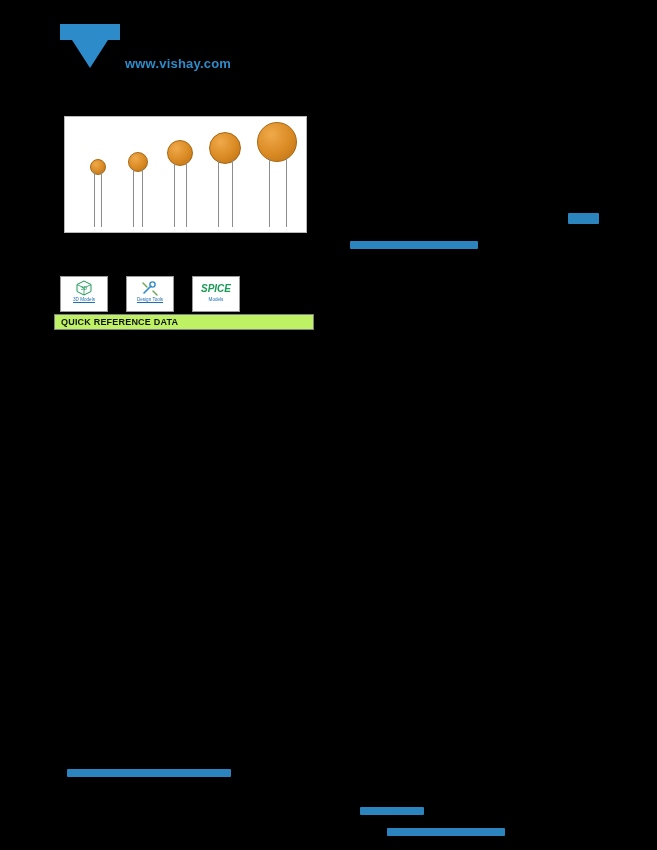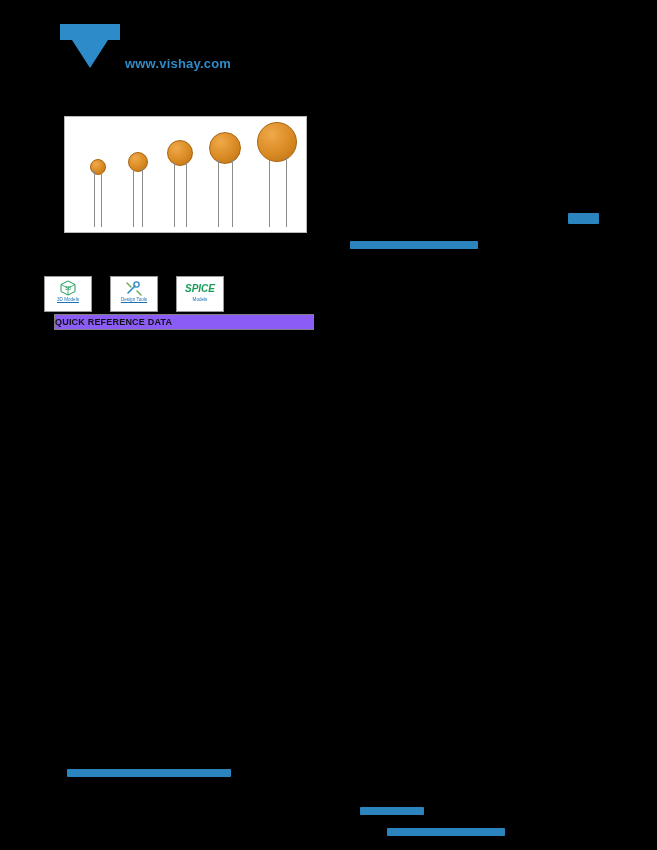--- a/index.html
+++ b/index.html
@@ -84,21 +84,21 @@
   }
   .cap .lead-l, .cap .lead-r {
     position: absolute;
     width: 1px;
     background: #8d8d8d;
   }
 
   
   .tools {
     position: absolute;
-    left: 44px;
+    left: 60px;
     top: 276px;
     display: flex;
     gap: 18px;
   }
   .tool {
     width: 48px;
     height: 36px;
     border: 1px solid #9a9a9a;
     background: #ffffff;
     display: flex;
@@ -125,25 +125,26 @@
   }
   .tool.spice .t-lbl { color: #1a6fb5; text-decoration: none; }
 
   
   .qrd {
     position: absolute;
     left: 54px;
     top: 314px;
     width: 260px;
     height: 16px;
-    background: #8b5cf6;
+    background: #bef264;
     border: 1px solid #7f7f7f;
     box-sizing: border-box;
     display: flex;
     align-items: center;
+    padding-left: 6px;
     font-size: 9px;
     font-weight: bold;
     color: #111111;
     letter-spacing: 0.2px;
   }
 
   
   .lnk {
     position: absolute;
     color: #1a6fb5;

